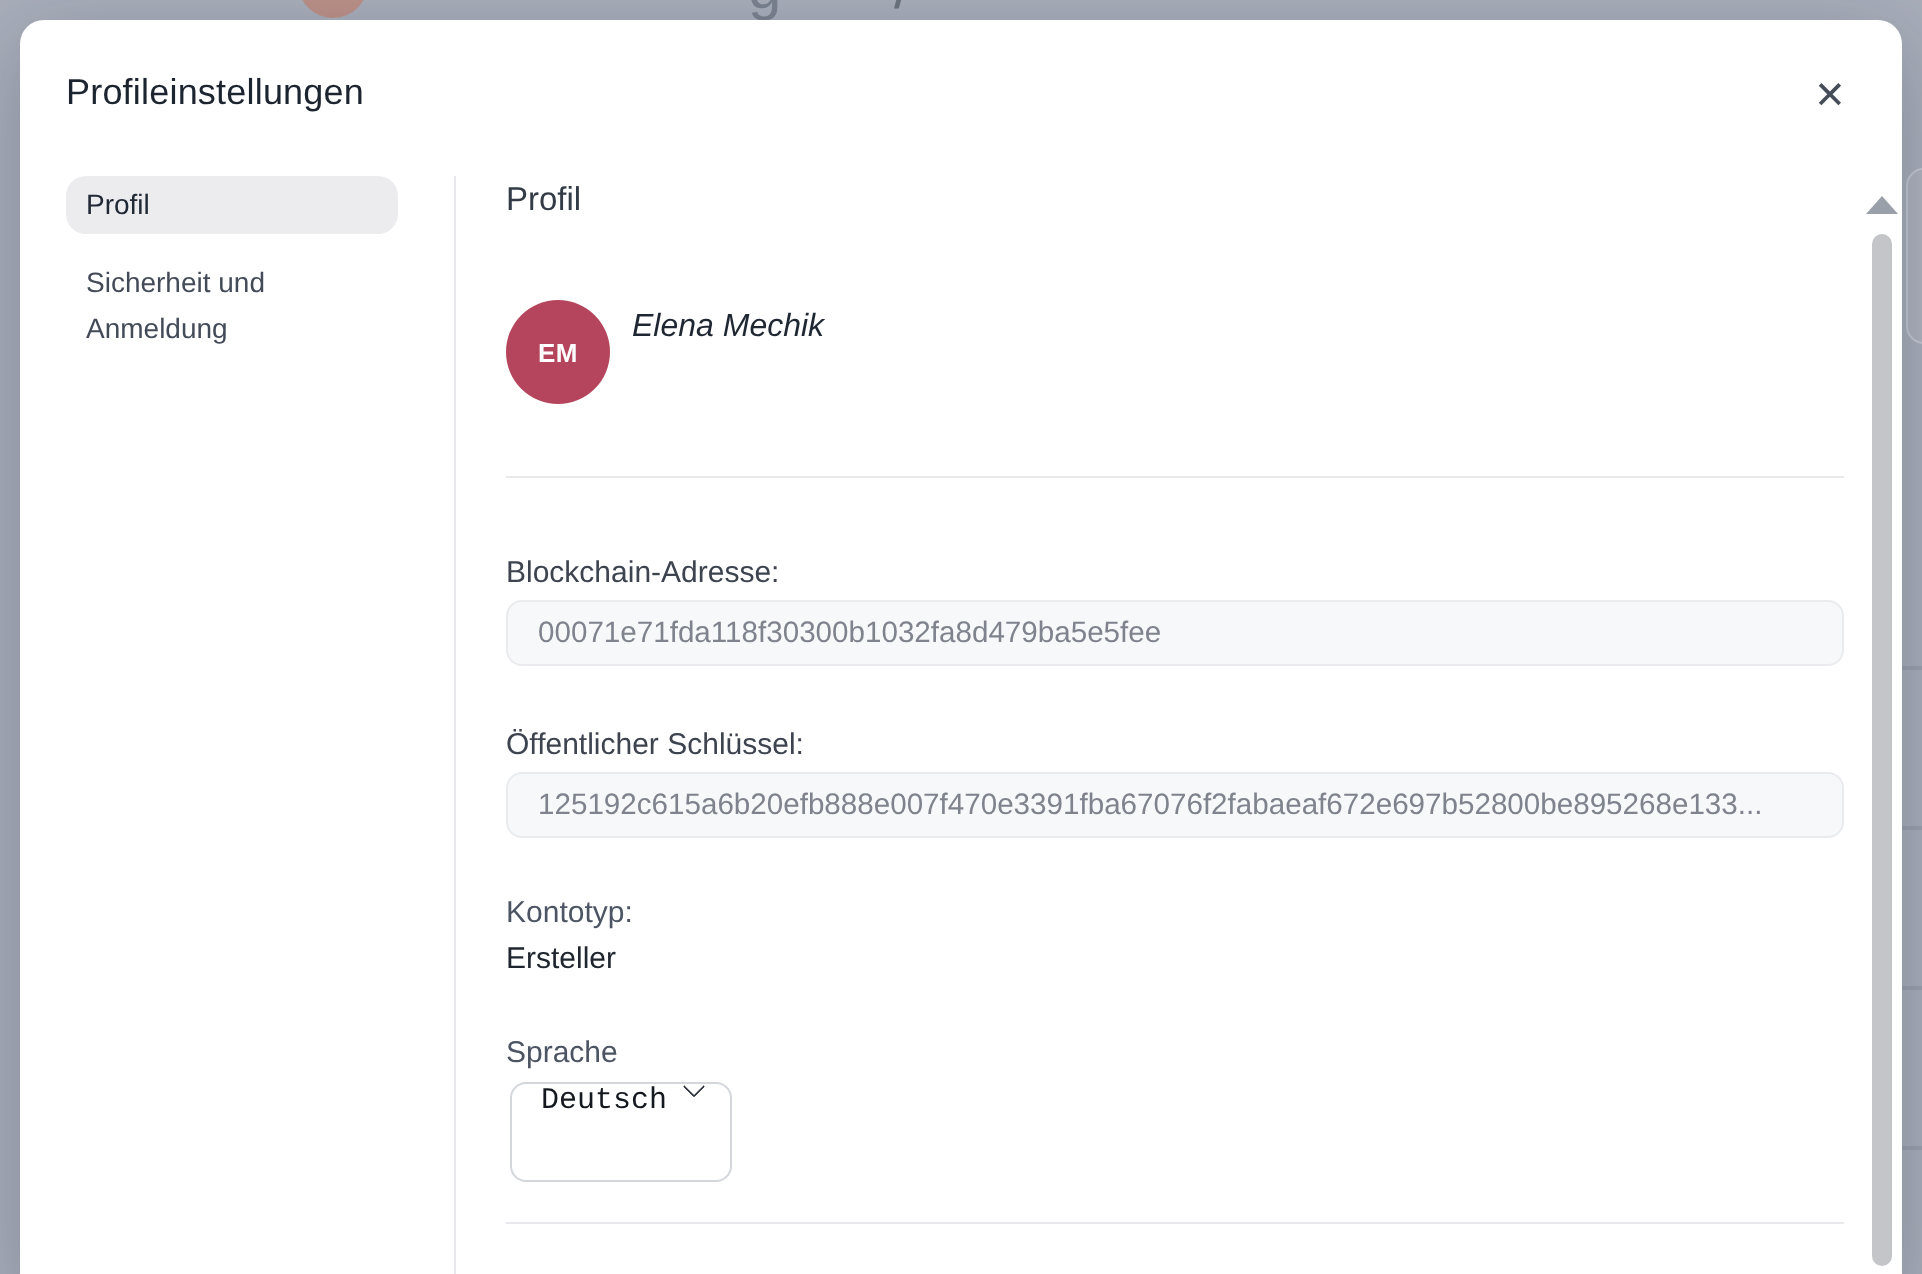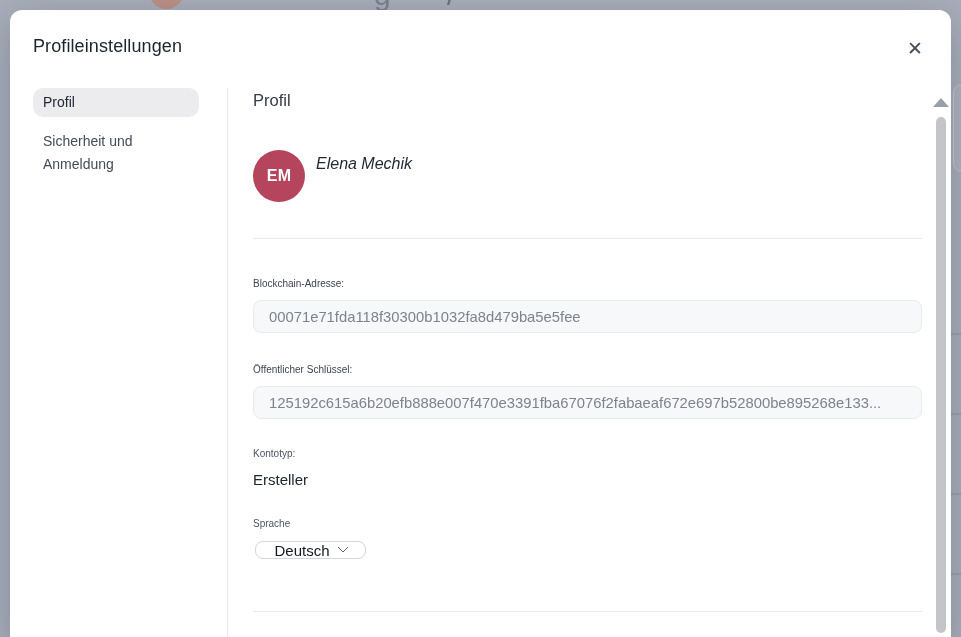--- a/index.html
+++ b/index.html
@@ -81,40 +81,40 @@
 
   
   .content-heading {
     position: absolute; left: 243px; top: 81px;
     font-size: 16.5px; color: #333b47; font-weight: 400;
   }
   .avatar {
     position: absolute; left: 243px; top: 140px;
     width: 52px; height: 52px; border-radius: 50%;
     display: flex; align-items: center; justify-content: center;
-    color: #ffffff; font-size: 16px; font-weight: 600; letter-spacing: 0.3px; text-align: center;
+    color: #ffffff; font-size: 13px; font-weight: 600; letter-spacing: 0.3px; text-align: center;
   }
   .user-name {
     position: absolute; left: 306px; top: 145px;
     font-size: 16px; color: #1f2733; font-weight: 400; font-style: italic;
   }
   .user-email {
     position: absolute; left: 306px; top: 170px;
     font-size: 14.5px; color: #969ca8;
   }
   .h-divider {
     position: absolute; left: 243px; width: 669px; height: 1px;
     background: #e7e9ec;
   }
   .h-divider.d1 { top: 228px; }
   .h-divider.d2 { top: 601px; }
 
   .field-label {
     position: absolute; left: 243px;
-    font-size: 10px; color: #3d4450;
+    font-size: 15px; color: #3d4450;
   }
   .field-label.l1 { top: 268px; }
   .field-label.l2 { top: 354px; }
   .field-label.l3 { top: 438px; color: #4d5564; }
   .field-label.l4 { top: 508px; color: #4d5564; }
 
   .hash-input {
     position: absolute; left: 243px; width: 669px; height: 33px;
     background: #f7f8f9; border: 1px solid #e9ebee; border-radius: 8px;
     padding: 0 15px; font-family: "Liberation Sans", sans-serif;
@@ -124,24 +124,24 @@
   .hash-input.i1 { top: 290px; }
   .hash-input.i2 { top: 376px; }
 
   .account-type-value {
     position: absolute; left: 243px; top: 461px;
     font-size: 15px; color: #20262f;
   }
 
   .lang-select {
     position: absolute; left: 245px; top: 531px;
-    width: 111px; height: 18px;
+    width: 111px; height: 50px;
     background: #ffffff; border: 1px solid #d3d6db; border-radius: 8px;
-    display: flex; align-items: center; justify-content: center; gap: 9px;
-    font-size: 15px; color: #14181f; cursor: pointer;
+    display: flex; justify-content: center; gap: 9px;
+    font-size: 15px; color: #14181f; cursor: pointer; font-family: Liberation Mono, monospace;
   }
   .chevron-down {
     width: 8px; height: 8px;
     border-right: 1.8px solid #2c323c; border-bottom: 1.8px solid #2c323c;
     transform: rotate(45deg) translate(-2px, -2px);
     border-radius: 1px;
   }
 
   
   .scroll-up-arrow {

